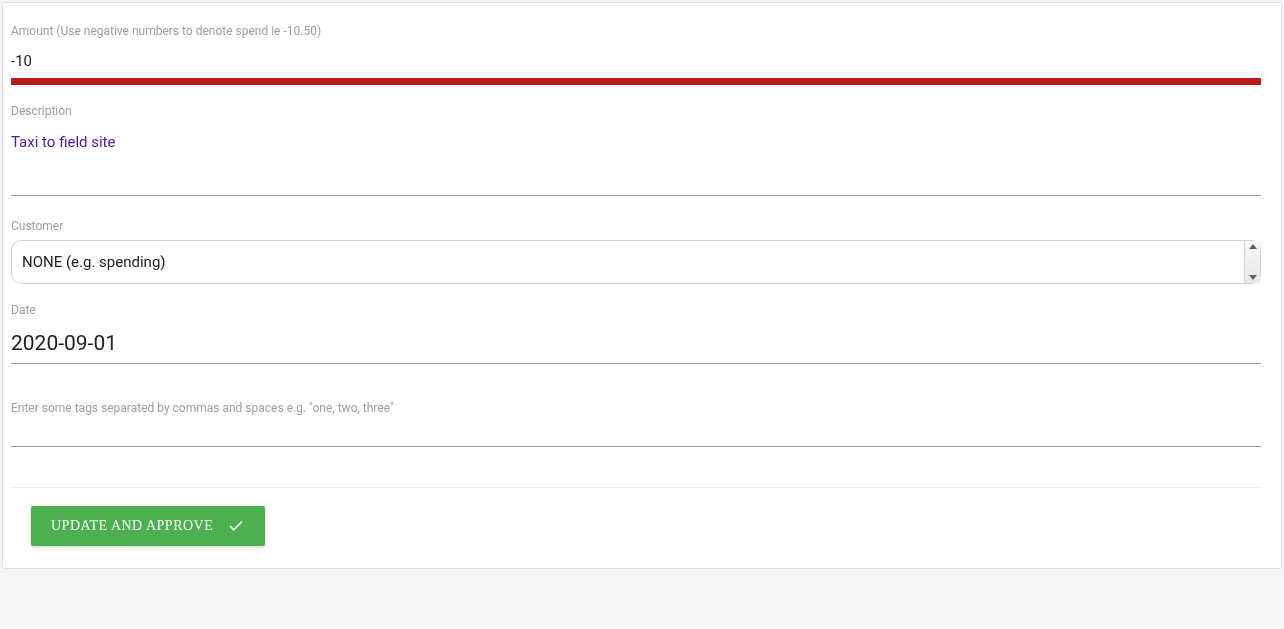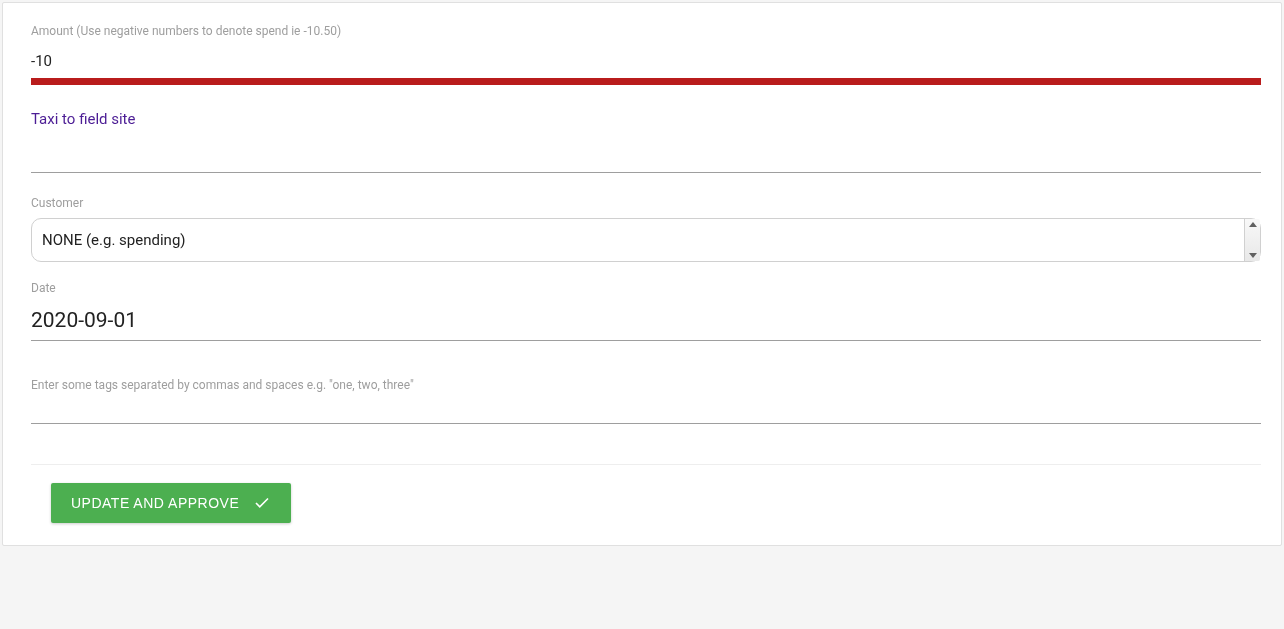--- a/index.html
+++ b/index.html
@@ -11,21 +11,21 @@
       font-family: -apple-system, BlinkMacSystemFont, "Segoe UI", Roboto, "Helvetica Neue", Arial, sans-serif;
       background: #f5f5f5;
       padding: 2px;
     }
     .card {
       background: #ffffff;
       border: 1px solid #e0e0e0;
       border-radius: 2px;
       width: 1280px;
       margin: 0 auto;
-      padding: 20px 20px 22px 28px;
+      padding: 20px 20px 22px 8px;
     }
     .field {
       margin-bottom: 18px;
       position: relative;
     }
     .field-label {
       display: block;
       font-size: 12px;
       color: #9e9e9e;
       margin-bottom: 6px;
@@ -143,21 +143,21 @@
       border: none;
       padding: 11px 20px;
       font-size: 14px;
       font-weight: 500;
       letter-spacing: 0.5px;
       border-radius: 2px;
       cursor: pointer;
       display: inline-flex;
       align-items: center;
       gap: 14px;
-      font-family: Liberation Sans, sans-serif;
+      font-family: Liberation Serif, serif;
       box-shadow: 0 1px 3px rgba(0,0,0,0.2);
     }
     .check-icon {
       width: 18px;
       height: 18px;
       stroke: #ffffff;
       stroke-width: 2.2;
       fill: none;
     }
     .field-amount .field-label,
@@ -182,20 +182,21 @@
 <body>
 
 <div class="card">
 
   <div class="field field-amount">
     <label class="field-label">Amount (Use negative numbers to denote spend ie -10.50)</label>
     <input type="text" class="text-input" value="-10" style="">
   </div>
 
   <div class="field field-description">
+    <label class="field-label">Description</label>
     <textarea class="textarea-input" style="">Taxi to field site</textarea>
   </div>
 
   <div class="field field-customer">
     <label class="field-label">Customer</label>
     <div class="select-wrapper">
       <select class="select-input">
         <option>NONE (e.g. spending)</option>
       </select>
       <div class="select-scroll">

